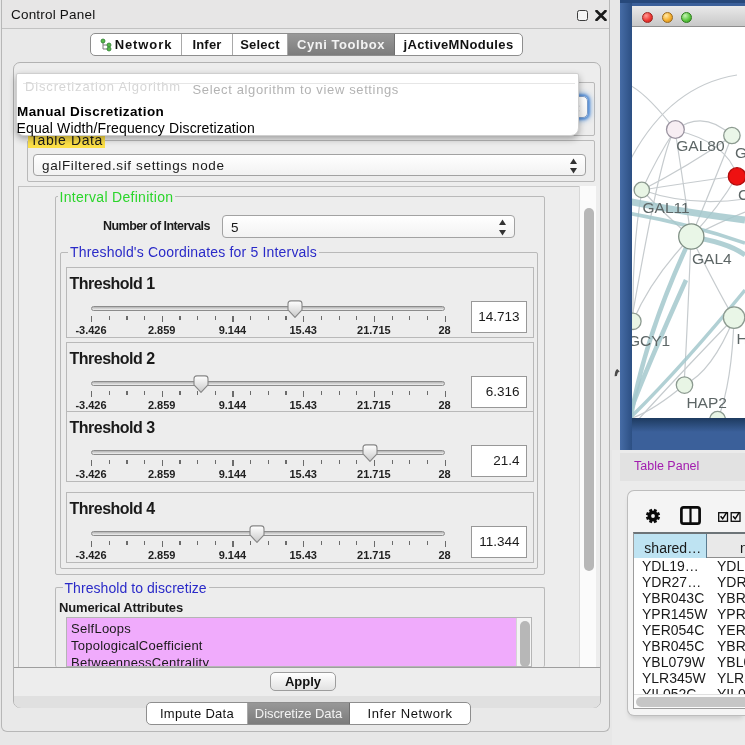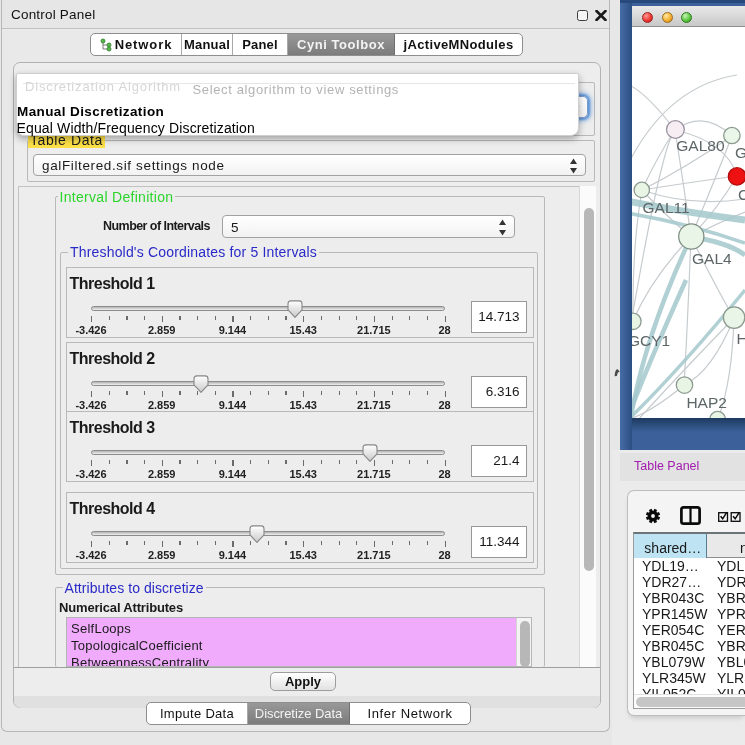--- a/index.html
+++ b/index.html
@@ -98,22 +98,22 @@
   <div class="segbar" style="left:88px; top:33px;">
     <div class="seg" style="width:91px;">
       <svg width="13" height="14" viewBox="0 0 13 14" style="margin-right:2px;">
         <path d="M3 3 L3 11 M3 7 L9 7 M3 11 L9 11" stroke="#7a7a7a" stroke-width="1"></path>
         <circle cx="3" cy="3" r="2" fill="#57b947" stroke="#2e7d32" stroke-width="0.8"></circle>
         <circle cx="9" cy="7" r="2" fill="#57b947" stroke="#2e7d32" stroke-width="0.8"></circle>
         <circle cx="9" cy="11" r="2" fill="#57b947" stroke="#2e7d32" stroke-width="0.8"></circle>
       </svg>
       <span style="letter-spacing:0.9px;">Network</span>
       </div>
-    <div class="seg" style="width:51px;">Manual</div>
-    <div class="seg" style="width:55px;">Panel</div>
+    <div class="seg" style="width:51px;">Infer</div>
+    <div class="seg" style="width:55px;">Select</div>
     <div class="seg sel" style="width:107px; letter-spacing:0.55px;">Cyni Toolbox</div>
     <div class="seg" style="width:127px; letter-spacing:0.35px;">jActiveMNodules</div>
   </div>
 
   <div id="panel" class="abs"></div>
 
   <div class="groupbox" style="left:25px; top:82px; width:568px; height:54px;"></div>
   <div class="combo" style="left:31px; top:96px; width:555px; height:22px; border-radius:5px; box-shadow:0 0 2.5px 2px rgba(82,140,213,.95), 0 0 5px 3.5px rgba(100,155,220,.45); border-color:#7b9cc8;">
     <svg class="arr" width="8" height="15" viewBox="0 0 8 15" style="top:3.5px; right:6px;">
       <path d="M4 0.5 L7.2 5.5 L0.8 5.5 Z" fill="#a7b0bc"></path>
@@ -313,21 +313,21 @@
     <div class="tlabel" style="left:24.0px;">-3.426</div>
     <div class="tlabel" style="left:94.7px;">2.859</div>
     <div class="tlabel" style="left:165.4px;">9.144</div>
     <div class="tlabel" style="left:236.2px;">15.43</div>
     <div class="tlabel" style="left:306.9px;">21.715</div>
     <div class="tlabel" style="left:377.6px;">28</div>
     <div class="vbox">11.344</div>
   </div>
 
   <div class="groupbox" style="left:53px; top:587px; width:490px; height:80px; border-bottom:none;"></div>
-  <div class="grouplab" style="left:60.5px; top:579.5px; color:#2a2ac8; background:#ededed; letter-spacing:0.06px;">Attributes to discretize</div>
+  <div class="grouplab" style="left:60.5px; top:579.5px; color:#2a2ac8; background:#ededed; letter-spacing:0.06px;">Threshold to discretize</div>
   <div style="position:absolute; left:57px; top:600px; font-size:13px; font-weight:bold; letter-spacing:-0.17px;">Numerical Attributes</div>
   <div style="position:absolute; left:64px; top:617px; width:466px; height:50px; background:#f0abfc; border:1px solid #b5b5b5; font-size:13px; letter-spacing:0.25px; overflow:hidden;">
     <div style="padding:3px 0 0 4px; line-height:16.8px;">SelfLoops<br>TopologicalCoefficient<br>BetweennessCentrality</div>
     <div style="position:absolute; right:0; top:0; width:15px; height:50px; background:#f4f4f4; border-left:1px solid #d5d5d5;">
       <div class="sb-thumb" style="left:2.5px; top:3px; width:10px; height:46px;"></div>
     </div>
   </div>
 
   <div style="position:absolute; left:16px; top:186px; width:578px; height:481px; border-top:1px solid #c2c2c2; border-left:1px solid #c2c2c2;"></div>
 

